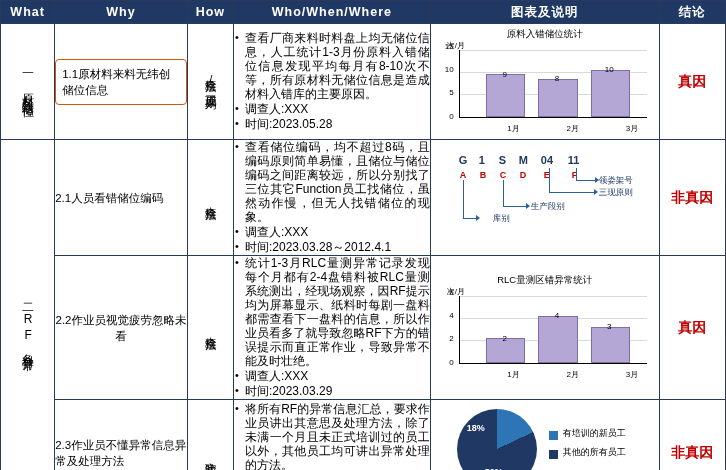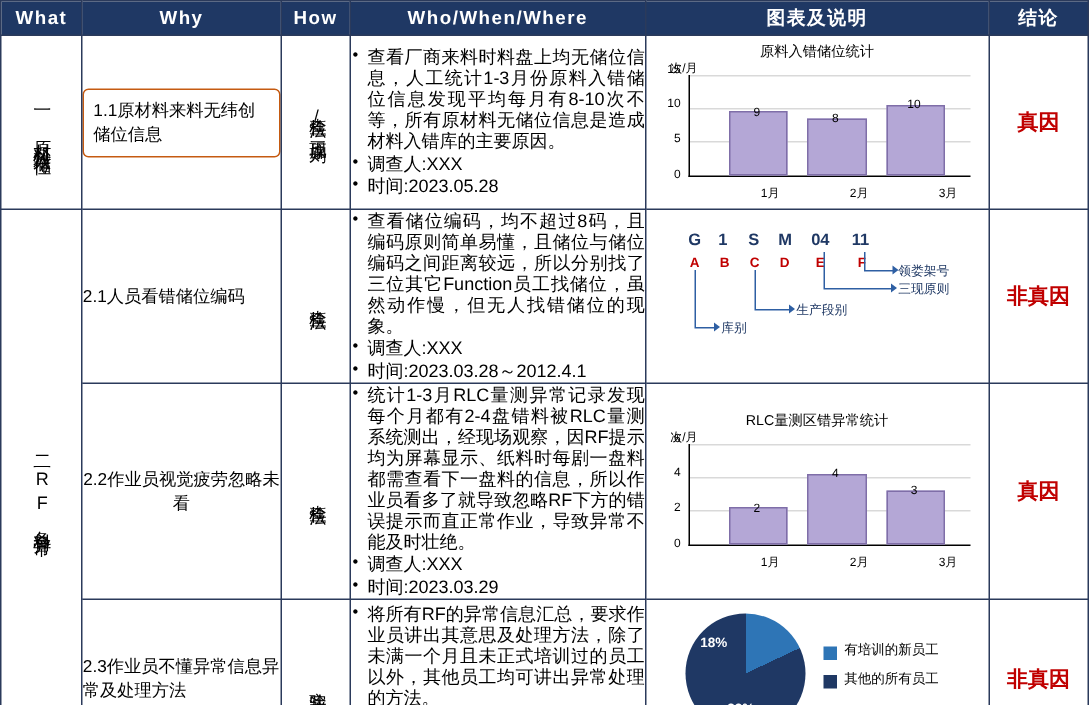--- a/index.html
+++ b/index.html
@@ -177,21 +177,21 @@
           <div class="cnote" style="left:168px;top:41px">三现原则</div>
 
           <div class="cline" style="left:72px;top:34px;height:26px;"></div>
           <div class="chline" style="left:72px;top:60px;width:24px;"></div>
           <div class="arrowr" style="left:95px;top:57px;"></div>
           <div class="cnote" style="left:100px;top:55px">生产段别</div>
 
           <div class="cline" style="left:32px;top:34px;height:38px;"></div>
           <div class="chline" style="left:32px;top:72px;width:14px;"></div>
           <div class="arrowr" style="left:45px;top:69px;"></div>
-          <div class="cnote" style="left:50px;top:67px">库别</div>
+          <div class="cnote" style="left:62px;top:67px">库别</div>
         </div>
       </td>
       <td class="conc-cell">
         <span class="conc-false">非真因</span>
       </td>
     </tr>
 
     <tr style="height:118px;">
       <td class="why-cell" style="text-align:center;">2.2作业员视觉疲劳忽略未看</td>
       <td class="how-cell">

